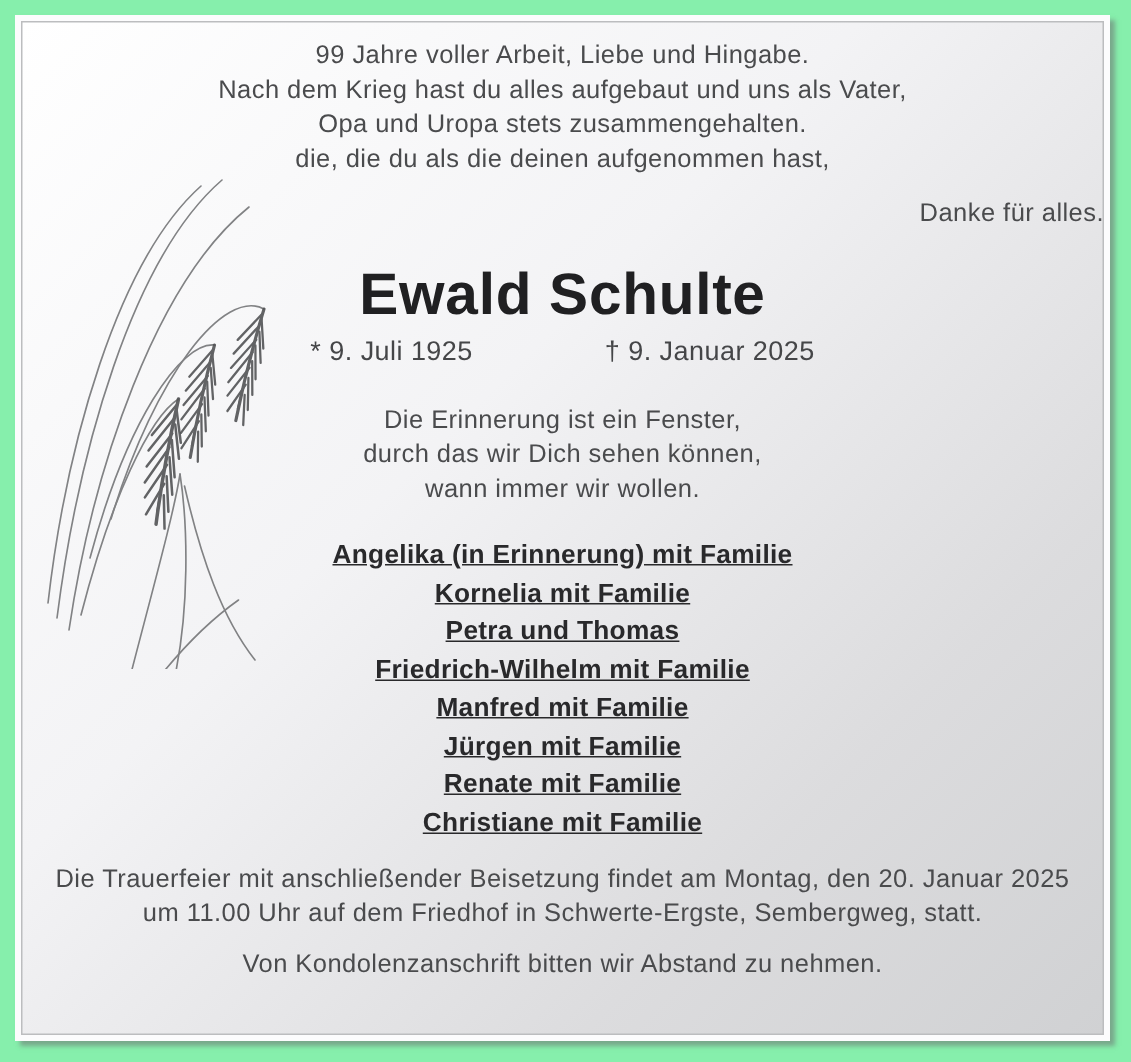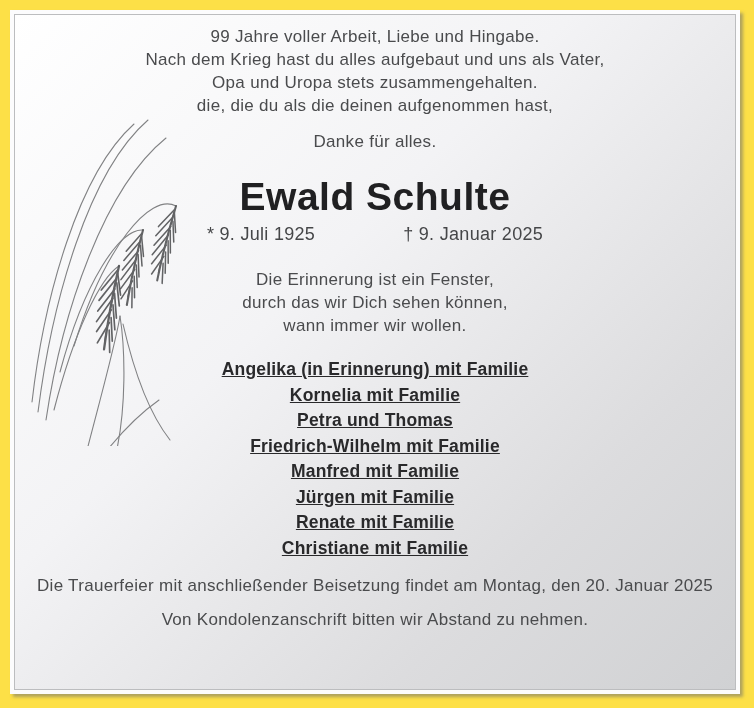--- a/index.html
+++ b/index.html
@@ -2,37 +2,37 @@
 <html><head>
 <meta charset="utf-8">
 <style>
   html,body{margin:0;padding:0;}
   body{
     width:754px;height:708px;
     background:#b4b6b8;
     font-family:"Liberation Sans", sans-serif;
     overflow:hidden;
   }
-  .page{position:relative;width:754px;height:708px;background:#fde047;}
+  .page{position:relative;width:754px;height:708px;background:#86efac;}
   .card{
     position:absolute;
     left:10px;top:10px;right:14px;bottom:14px;
     border:4px solid #fcfcfd;
     background:linear-gradient(135deg,#ffffff 0%,#f3f3f5 40%,#dcdcde 75%,#d0d1d3 100%);
     box-shadow:3px 3px 3px rgba(110,111,113,.55), inset 0 0 0 1px #bcbdbf;
   }
   .content{
     position:relative;
     height:100%;
     text-align:center;
     color:#4a4b4d;
     letter-spacing:.3px;
   }
   .intro{padding-top:11px;font-size:17px;line-height:23px;}
-  .thanks{margin-top:13px;font-size:17px;line-height:23px;}
+  .thanks{margin-top:13px;font-size:17px;line-height:23px;text-align:right;}
   .deceased-name{
     margin-top:21px;
     font-size:39px;line-height:45px;
     font-weight:bold;color:#202022;
     letter-spacing:.5px;
   }
   .dates{
     margin-top:3px;
     display:flex;justify-content:center;gap:88px;
     font-size:18px;line-height:24px;color:#454648;
@@ -129,19 +129,20 @@
         <div>Friedrich-Wilhelm mit Familie</div>
         <div>Manfred mit Familie</div>
         <div>Jürgen mit Familie</div>
         <div>Renate mit Familie</div>
         <div>Christiane mit Familie</div>
       </div>
 
 
       <div class="funeral">
         <div>Die Trauerfeier mit anschließender Beisetzung findet am Montag, den 20. Januar 2025</div>
+        <div>um 11.00 Uhr auf dem Friedhof in Schwerte-Ergste, Sembergweg, statt.</div>
       </div>
 
       <div class="distance-note">Von Kondolenzanschrift bitten wir Abstand zu nehmen.</div>
 
     </div>
   </div>
 </div>
 
 </body></html>

